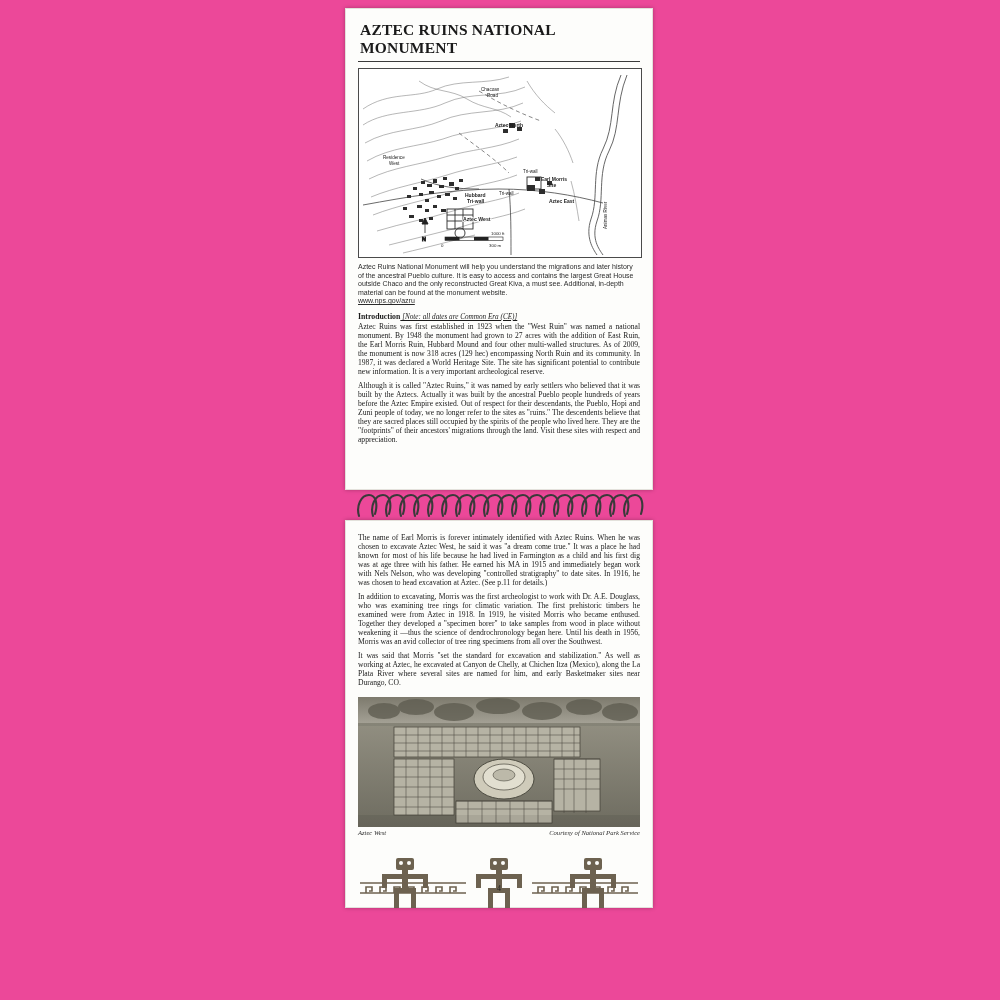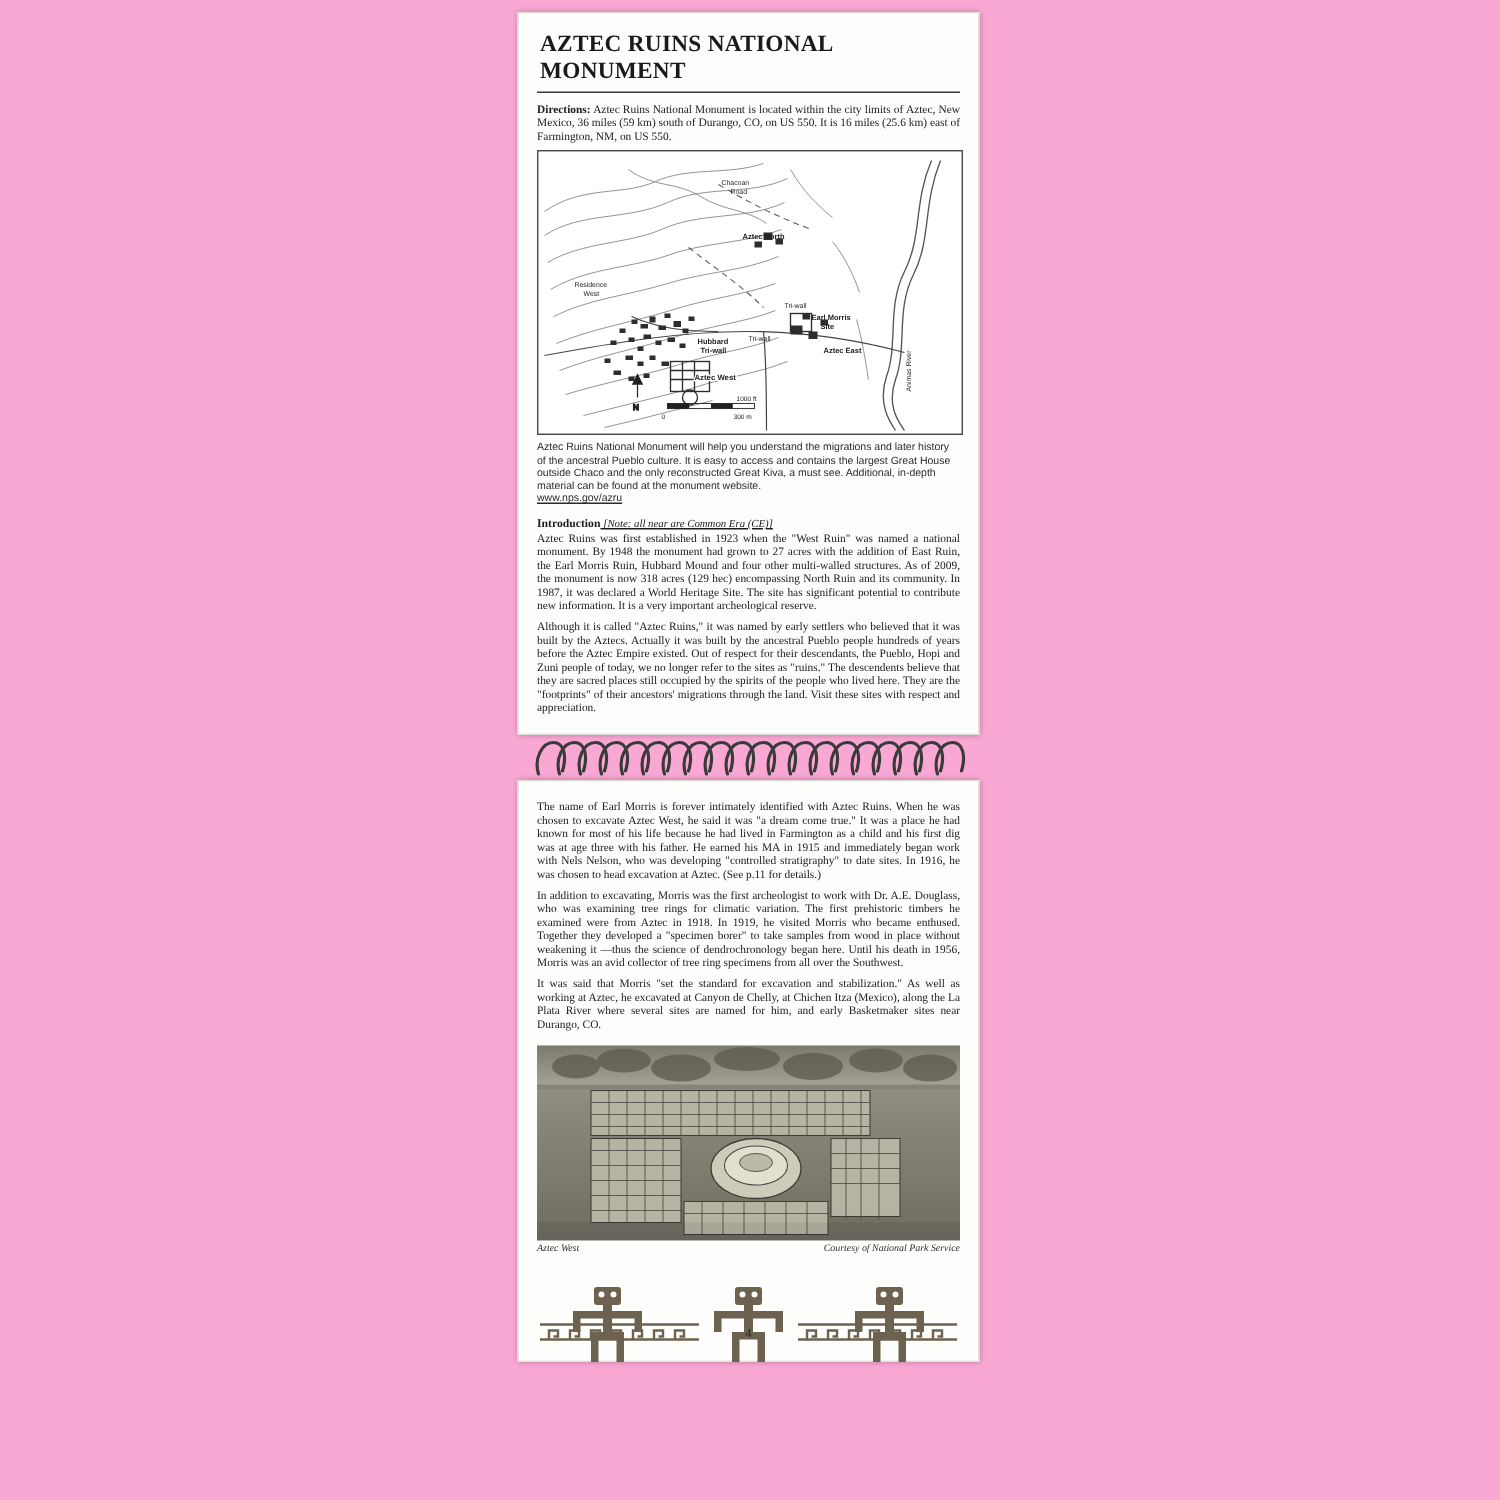--- a/index.html
+++ b/index.html
@@ -9,21 +9,21 @@
     height: 1000px;
     background: #ffffff;
     font-family: "Liberation Serif", serif;
     overflow: hidden;
   }
 
   #page {
     position: relative;
     width: 1000px;
     height: 1000px;
-    background: #f9a8d4;
+    background: #ec4899;
   }
 
   
   .booklet {
     position: absolute;
     left: 345px;
     top: 8px;
     width: 308px;
     height: 984px;
   }
@@ -175,21 +175,20 @@
 
 <div id="page">
 
   <div class="booklet">
 
     <div class="leaf leaf-top">
 
       <div class="page-title">AZTEC RUINS NATIONAL MONUMENT</div>
       <div class="title-rule"></div>
 
-      <p class="para"><span class="lead-label">Directions:</span><span> Aztec Ruins National Monument is located within the city limits of Aztec, New Mexico, 36 miles (59 km) south of Durango, CO, on US 550.  It is 16 miles (25.6 km) east of Farmington, NM, on US 550.</span></p>
 
       <div class="map-figure">
         <svg width="282" height="188" viewBox="0 0 282 188" xmlns="http://www.w3.org/2000/svg">
           <rect x="0" y="0" width="282" height="188" fill="#ffffff"></rect>
           <g stroke="#6f6f6f" stroke-width="0.5" fill="none">
 
             <path d="M4,40 C30,22 56,30 78,20 C100,10 126,16 150,8"></path>
             <path d="M4,56 C28,40 60,46 86,34 C112,22 140,30 166,18"></path>
             <path d="M6,74 C30,60 58,62 82,52 C108,40 138,46 164,34"></path>
             <path d="M8,92 C32,78 58,78 84,70 C110,60 136,62 162,52"></path>
@@ -304,21 +303,21 @@
           </g>
         </svg>
       </div>
 
       <div class="caption-block">
         <span>Aztec Ruins National Monument will help you understand the migrations and later history of the ancestral Pueblo culture. It is easy to access and contains the largest Great House outside Chaco and the only reconstructed Great Kiva, a must see.  Additional, in-depth material can be found at the monument website.</span>
         <br>
         <a class="link" href="#">www.nps.gov/azru</a>
       </div>
 
-      <div class="sec-head"><span>Introduction</span><span class="note"> [Note: all near are Common Era (CE)]</span></div>
+      <div class="sec-head"><span>Introduction</span><span class="note"> [Note: all dates are Common Era (CE)]</span></div>
 
       <p class="para">Aztec Ruins was first established in 1923 when the "West Ruin" was named a national monument. By 1948 the monument had grown to 27 acres with the addition of East Ruin, the Earl Morris Ruin, Hubbard Mound and four other multi-walled structures. As of 2009, the monument is now 318 acres (129 hec) encompassing North Ruin and its community. In 1987, it was declared a World Heritage Site. The site has significant potential to contribute new information. It is a very important archeological reserve.</p>
       <p class="para">Although it is called "Aztec Ruins," it was named by early settlers who believed that it was built by the Aztecs. Actually it was built by the ancestral Pueblo people hundreds of years before the Aztec Empire existed. Out of respect for their descendants, the Pueblo, Hopi and Zuni people of today, we no longer refer to the sites as "ruins." The descendents believe that they are sacred places still occupied by the spirits of the people who lived here. They are the "footprints" of their ancestors' migrations through the land. Visit these sites with respect and appreciation.</p>
     </div>
 
     <div class="spiral">
       <svg width="308" height="38" viewBox="0 0 308 38" xmlns="http://www.w3.org/2000/svg">
         <g stroke="#3a3a3a" stroke-width="2.1" fill="none" stroke-linecap="round">
           <path d="M14,30 C11,20 16,9 24,9 C31,9 33,18 30,28"></path>
           <path d="M28,30 C25,20 30,9 38,9 C45,9 47,18 44,28"></path>

